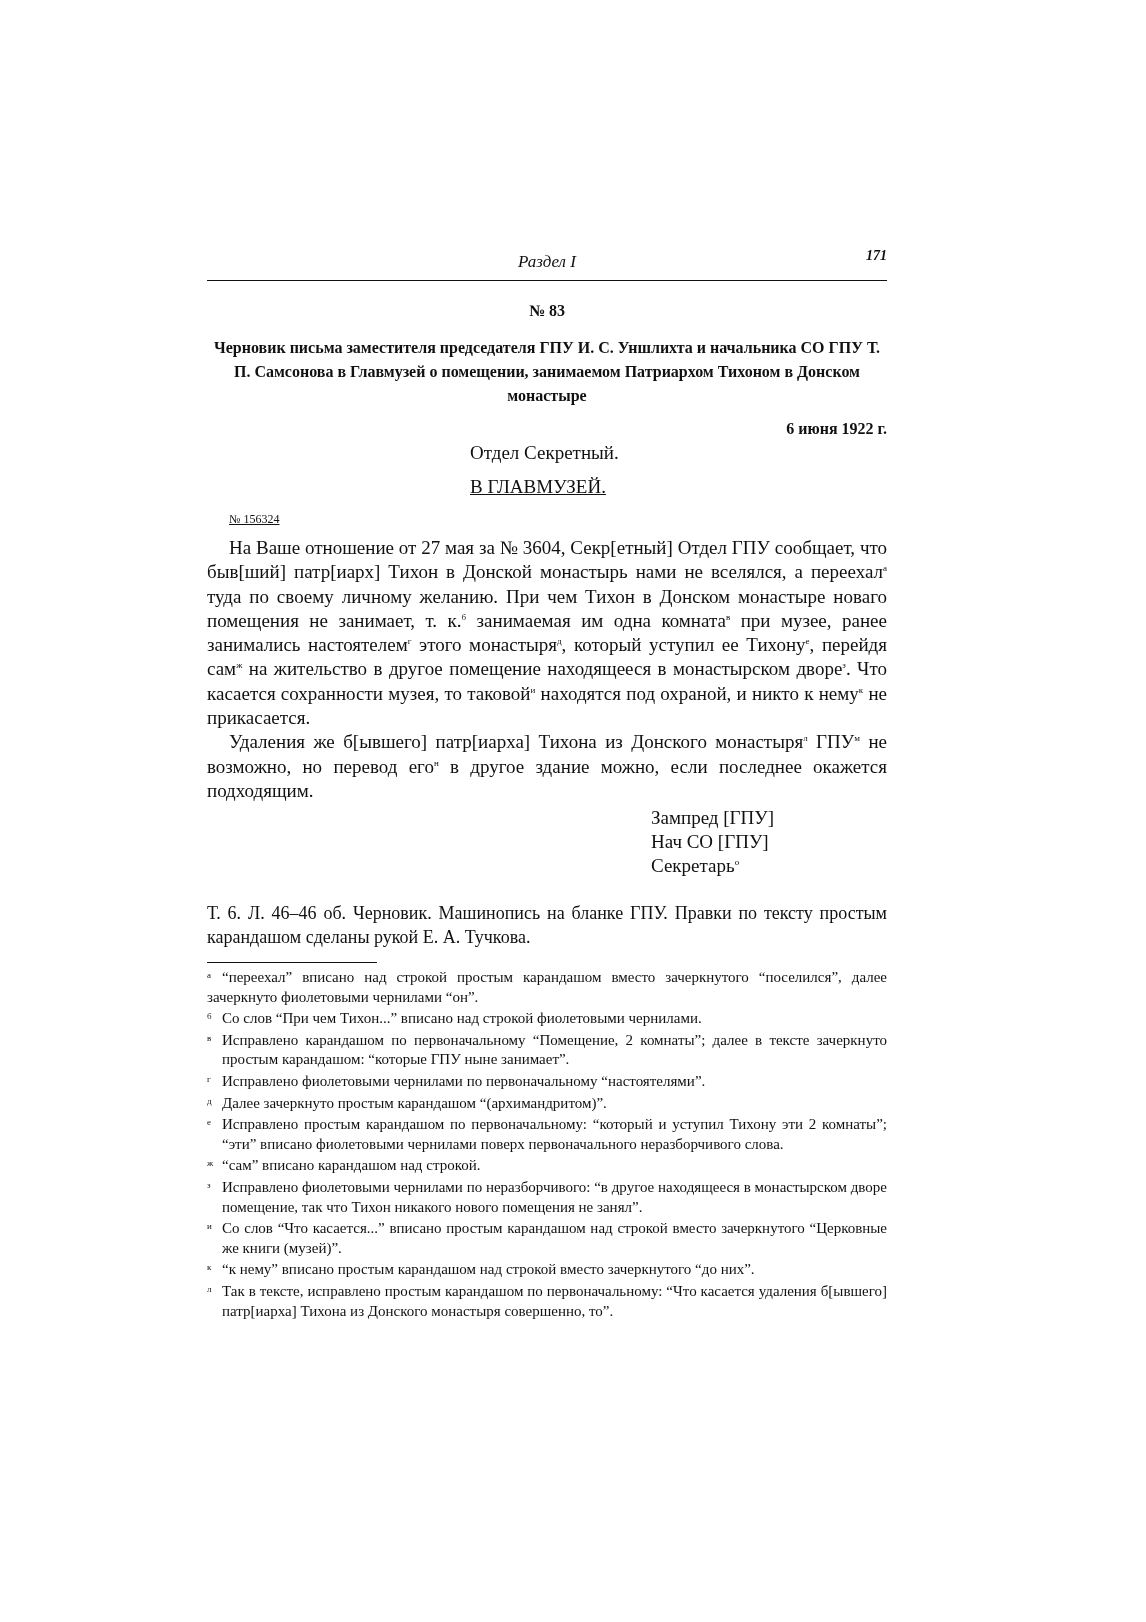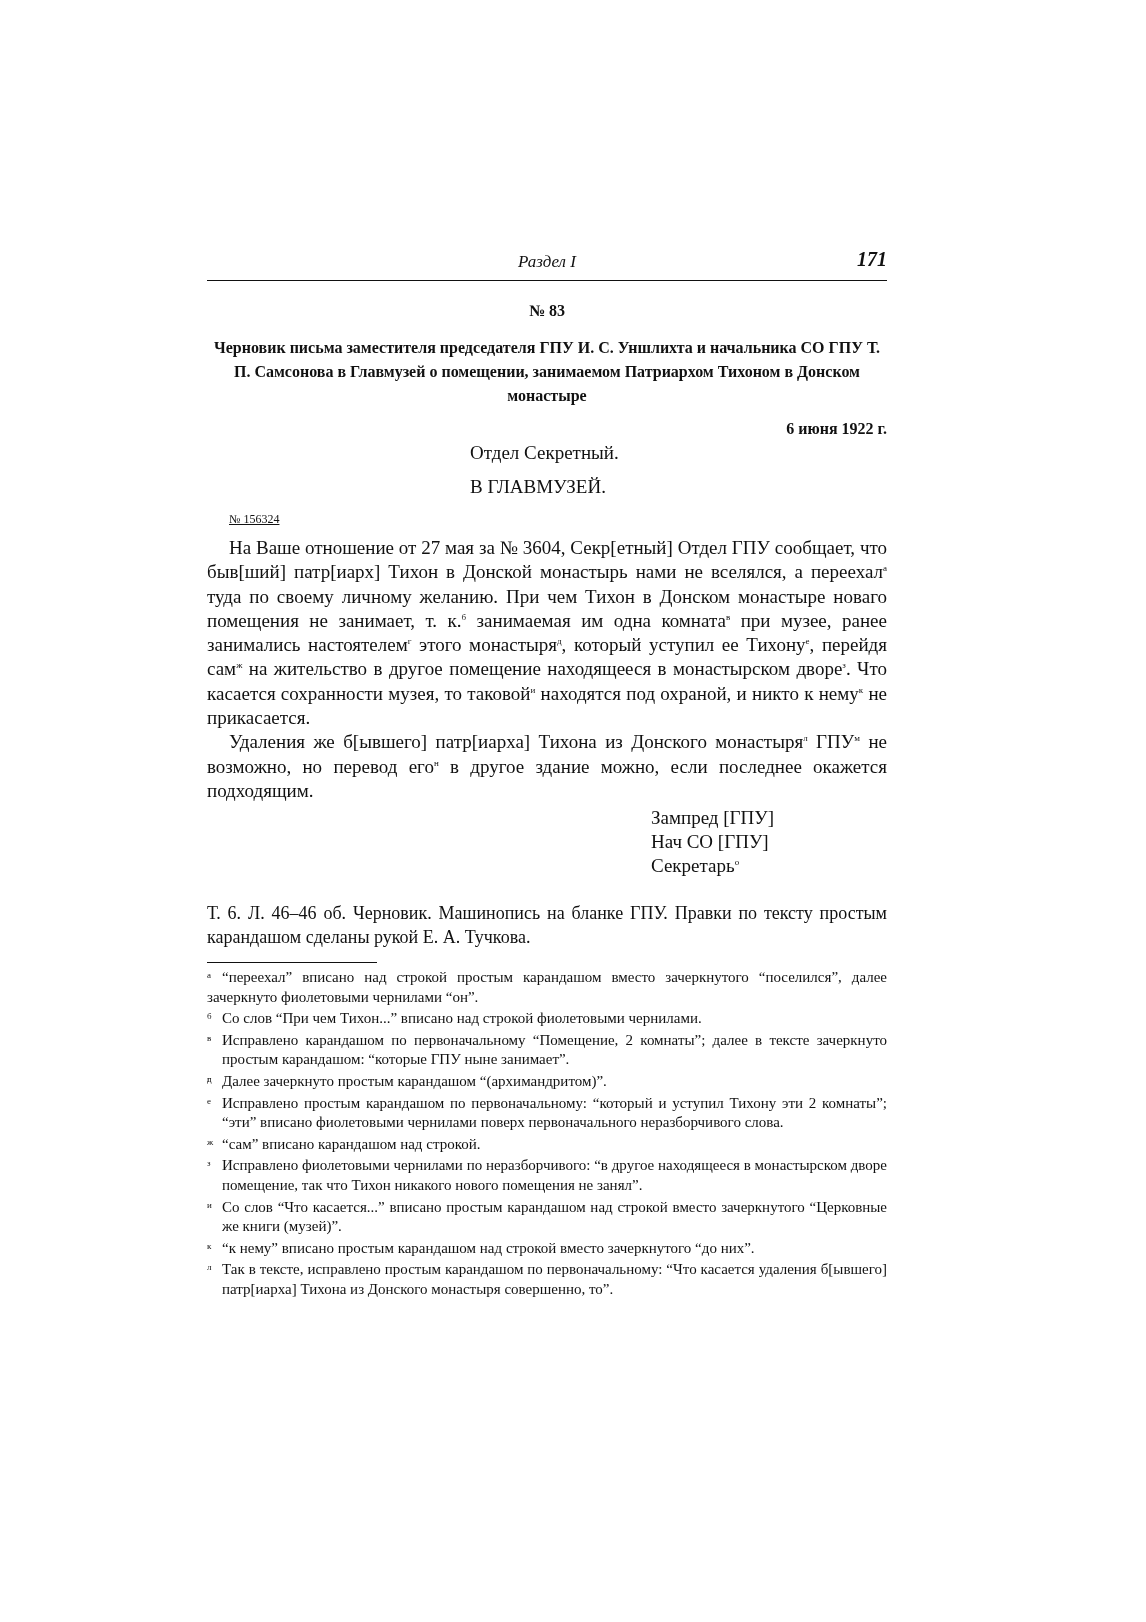--- a/index.html
+++ b/index.html
@@ -2,29 +2,29 @@
 <html><head>
   <meta charset="utf-8">
   <style>
     html, body { margin: 0; padding: 0; background: #ffffff; }
     body { width: 1146px; height: 1622px; position: relative; overflow: hidden; color: #111; }
     .page { position: absolute; left: 0; top: 0; width: 1146px; height: 1622px; }
     .serif { font-family: "Liberation Serif", "DejaVu Serif", serif; }
 
     .running-head { position: absolute; left: 207px; top: 250px; width: 680px; height: 28px; }
     .running-title { position: absolute; left: 0; right: 0; top: 2px; text-align: center; font-style: italic; font-size: 17px; }
-    .page-number { position: absolute; right: 0; top: -2px; font-style: italic; font-weight: bold; font-size: 20px; }
+    .page-number { position: absolute; right: 0; top: -2px; font-style: italic; font-weight: bold; font-size: 14px; }
     .head-rule { position: absolute; left: 207px; top: 280px; width: 680px; height: 0; border-top: 1.5px solid #111; }
 
     .doc-number { position: absolute; left: 207px; top: 302px; width: 680px; text-align: center; font-weight: bold; font-size: 16px; }
     .doc-title { position: absolute; left: 207px; top: 336px; width: 680px; text-align: center; font-weight: bold; font-size: 16px; line-height: 24px; }
     .doc-date { position: absolute; right: 259px; top: 420px; font-weight: bold; font-size: 16px; }
 
     .dept { position: absolute; left: 470px; top: 442px; font-size: 19px; }
-    .addressee { position: absolute; left: 470px; top: 476px; font-size: 19px; }
+    .addressee { position: absolute; left: 470px; top: 476px; font-size: 19px; text-decoration: underline; }
     .outgoing-no { position: absolute; left: 229px; top: 512px; font-size: 12px; text-decoration: underline; }
 
     .body-text { position: absolute; left: 207px; top: 536px; width: 680px; font-size: 19px; line-height: 24.3px; text-align: justify; }
     .body-text p { margin: 0; text-indent: 22px; }
     sup { font-size: 9px; line-height: 0; vertical-align: 7px; }
 
     .signatures { position: absolute; left: 651px; top: 806px; font-size: 19px; line-height: 24px; }
     .signatures div { white-space: nowrap; }
 
     .archival-note { position: absolute; left: 207px; top: 901px; width: 680px; font-size: 18px; line-height: 24px; text-align: justify; }
@@ -66,21 +66,21 @@
     <div><span>Секретарь</span><sup>о</sup></div>
   </div>
 
   <div class="archival-note">Т. 6. Л. 46–46 об. Черновик. Машинопись на бланке ГПУ. Правки по тексту простым карандашом сделаны рукой Е. А. Тучкова.</div>
 
   <div class="footnote-rule"></div>
   <div class="footnotes" id="footnotes">
       <div class="footnote wrap-left"><span class="fn-mark">а</span><span>“переехал” вписано над строкой простым карандашом вместо зачеркнутого “поселился”, далее зачеркнуто фиолетовыми чернилами “он”.</span></div>
       <div class="footnote"><span class="fn-mark">б</span><span>Со слов “При чем Тихон...” вписано над строкой фиолетовыми чернилами.</span></div>
       <div class="footnote"><span class="fn-mark">в</span><span>Исправлено карандашом по первоначальному “Помещение, 2 комнаты”; далее в тексте зачеркнуто простым карандашом: “которые ГПУ ныне занимает”.</span></div>
-      <div class="footnote"><span class="fn-mark">г</span></div>
+      <div class="footnote"><span class="fn-mark">г</span><span>Исправлено фиолетовыми чернилами по первоначальному “настоятелями”.</span></div>
       <div class="footnote"><span class="fn-mark">д</span><span>Далее зачеркнуто простым карандашом “(архимандритом)”.</span></div>
       <div class="footnote"><span class="fn-mark">е</span><span>Исправлено простым карандашом по первоначальному: “который и уступил Тихону эти 2 комнаты”; “эти” вписано фиолетовыми чернилами поверх первоначального неразборчивого слова.</span></div>
       <div class="footnote"><span class="fn-mark">ж</span><span>“сам” вписано карандашом над строкой.</span></div>
       <div class="footnote"><span class="fn-mark">з</span><span>Исправлено фиолетовыми чернилами по неразборчивого: “в другое находящееся в монастырском дворе помещение, так что Тихон никакого нового помещения не занял”.</span></div>
       <div class="footnote"><span class="fn-mark">и</span><span>Со слов “Что касается...” вписано простым карандашом над строкой вместо зачеркнутого “Церковные же книги (музей)”.</span></div>
       <div class="footnote"><span class="fn-mark">к</span><span>“к нему” вписано простым карандашом над строкой вместо зачеркнутого “до них”.</span></div>
       <div class="footnote"><span class="fn-mark">л</span><span>Так в тексте, исправлено простым карандашом по первоначальному: “Что касается удаления б[ывшего] патр[иарха] Тихона из Донского монастыря совершенно, то”.</span></div>
     </div>
 
 </div>

